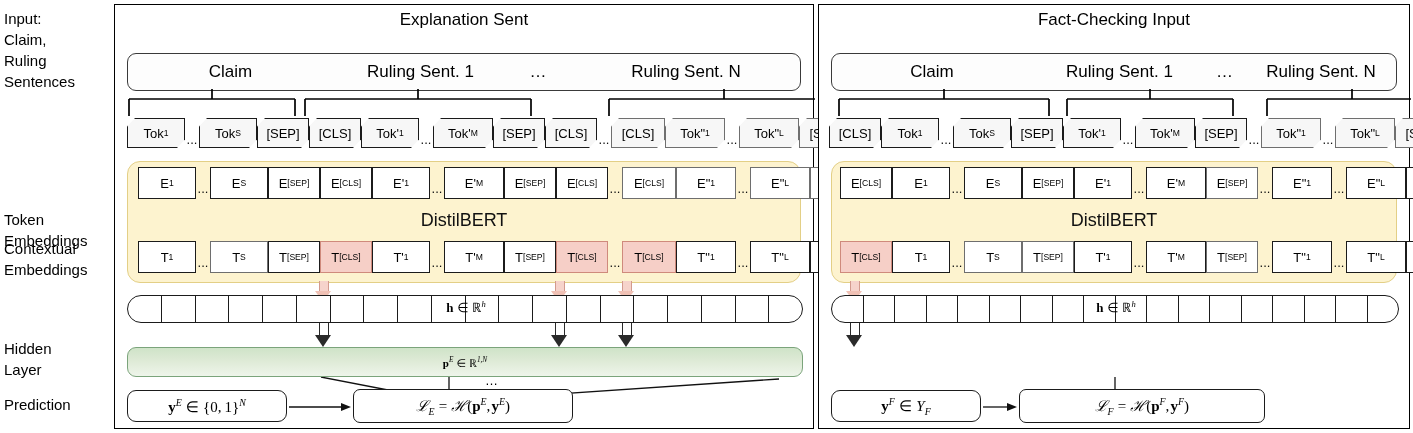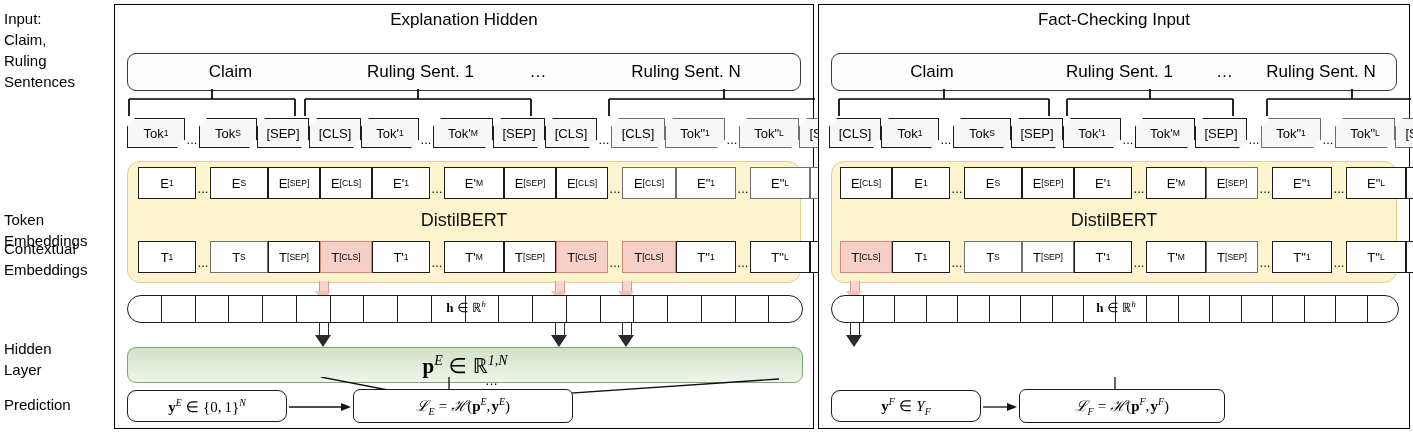--- a/index.html
+++ b/index.html
@@ -58,23 +58,23 @@
   .emb.hl{background:#f6cfc7;border-color:#cf8a7c;}
 
   
   .hstrip{position:absolute;height:28px;border:1.5px solid #1b1b1b;background:#fff;
           border-radius:14px;box-sizing:border-box;display:flex;overflow:hidden;}
   .hcell{flex:1 1 0;border-right:1.4px solid #1b1b1b;}
   .hcell:last-child{border-right:0;}
   .hlabel{position:absolute;left:4px;right:0;top:4px;text-align:center;font-size:13px;pointer-events:none;}
 
   
-  .pbar{position:absolute;height:36px;border:1.4px solid #7ba47b;border-radius:9px;
+  .pbar{position:absolute;height:30px;border:1.4px solid #7ba47b;border-radius:9px;
         background:linear-gradient(180deg,#cfe3c8 0%,#deead6 45%,#eef5ea 100%);
-        display:flex;align-items:center;justify-content:center;font-size:21px;box-sizing:border-box;}
+        display:flex;align-items:center;justify-content:center;font-size:11px;box-sizing:border-box;}
 
   
   .ybox{position:absolute;height:32px;border:1.4px solid #1b1b1b;border-radius:9px;background:#fff;
         display:flex;align-items:center;justify-content:center;font-size:15px;box-sizing:border-box;}
   .lossbox{position:absolute;height:34px;border:1.4px solid #1b1b1b;border-radius:7px;background:#fff;
         display:flex;align-items:center;justify-content:center;font-size:15px;box-sizing:border-box;}
 
   
   .barrow{position:absolute;width:16px;}
   .barrow .shaft{position:absolute;left:4px;top:0;width:8px;background:#fff;
@@ -104,21 +104,21 @@
     <div class="rowlabel" id="lbl-token">Token
 Embeddings</div>
     <div class="rowlabel" id="lbl-ctx">Contextual
 Embeddings</div>
     <div class="rowlabel" id="lbl-hidden">Hidden
 Layer</div>
     <div class="rowlabel" id="lbl-pred">Prediction</div>
   </div>
 
   <div class="panel" id="panel-expl">
-    <div class="panel-title">Explanation Hidden</div>
+    <div class="panel-title">Explanation Sent</div>
 
     <div class="input-capsule">
       <div id="expl-segs">
           <div class="seg" style="left: 0px; width: 205px;">Claim</div>
           <div class="seg" style="left: 205px; width: 175px;">Ruling Sent. 1</div>
           <div class="seg" style="left: 380px; width: 60px;">…</div>
           <div class="seg" style="left: 440px; width: 236px;">Ruling Sent. N</div>
         </div>
     </div>
 
@@ -566,19 +566,19 @@
 
     <div class="ybox" style="left:12px;width:150px;top:385px;">
       <span>
         <span class="mb">y</span><sup class="mi">F</sup> <span class="mr">∈</span> <span class="mi">Y</span><sub class="mi">F</sub>
       </span>
     </div>
     <svg class="overlay" width="592" height="40" style="top:385px;left:0;">
       <line x1="164" y1="17" x2="190" y2="17" stroke="#111" stroke-width="1.3"></line>
       <polygon points="198,17 188,13 188,21" fill="#111"></polygon>
     </svg>
-    <div class="lossbox" style="left:200px;width:206px;top:384px;">
+    <div class="lossbox" style="left:200px;width:246px;top:384px;">
       <span>
         <span class="mi" style="font-weight:normal;">ℒ</span><sub class="mi">F</sub> <span class="mr">=</span> <span class="mi">ℋ</span><span class="mr">(</span><span class="mb">p</span><sup class="mi">F</sup><span class="mr">,</span> <span class="mb">y</span><sup class="mi">F</sup><span class="mr">)</span>
       </span>
     </div>
   </div>
 </div>
 
 </body></html>

